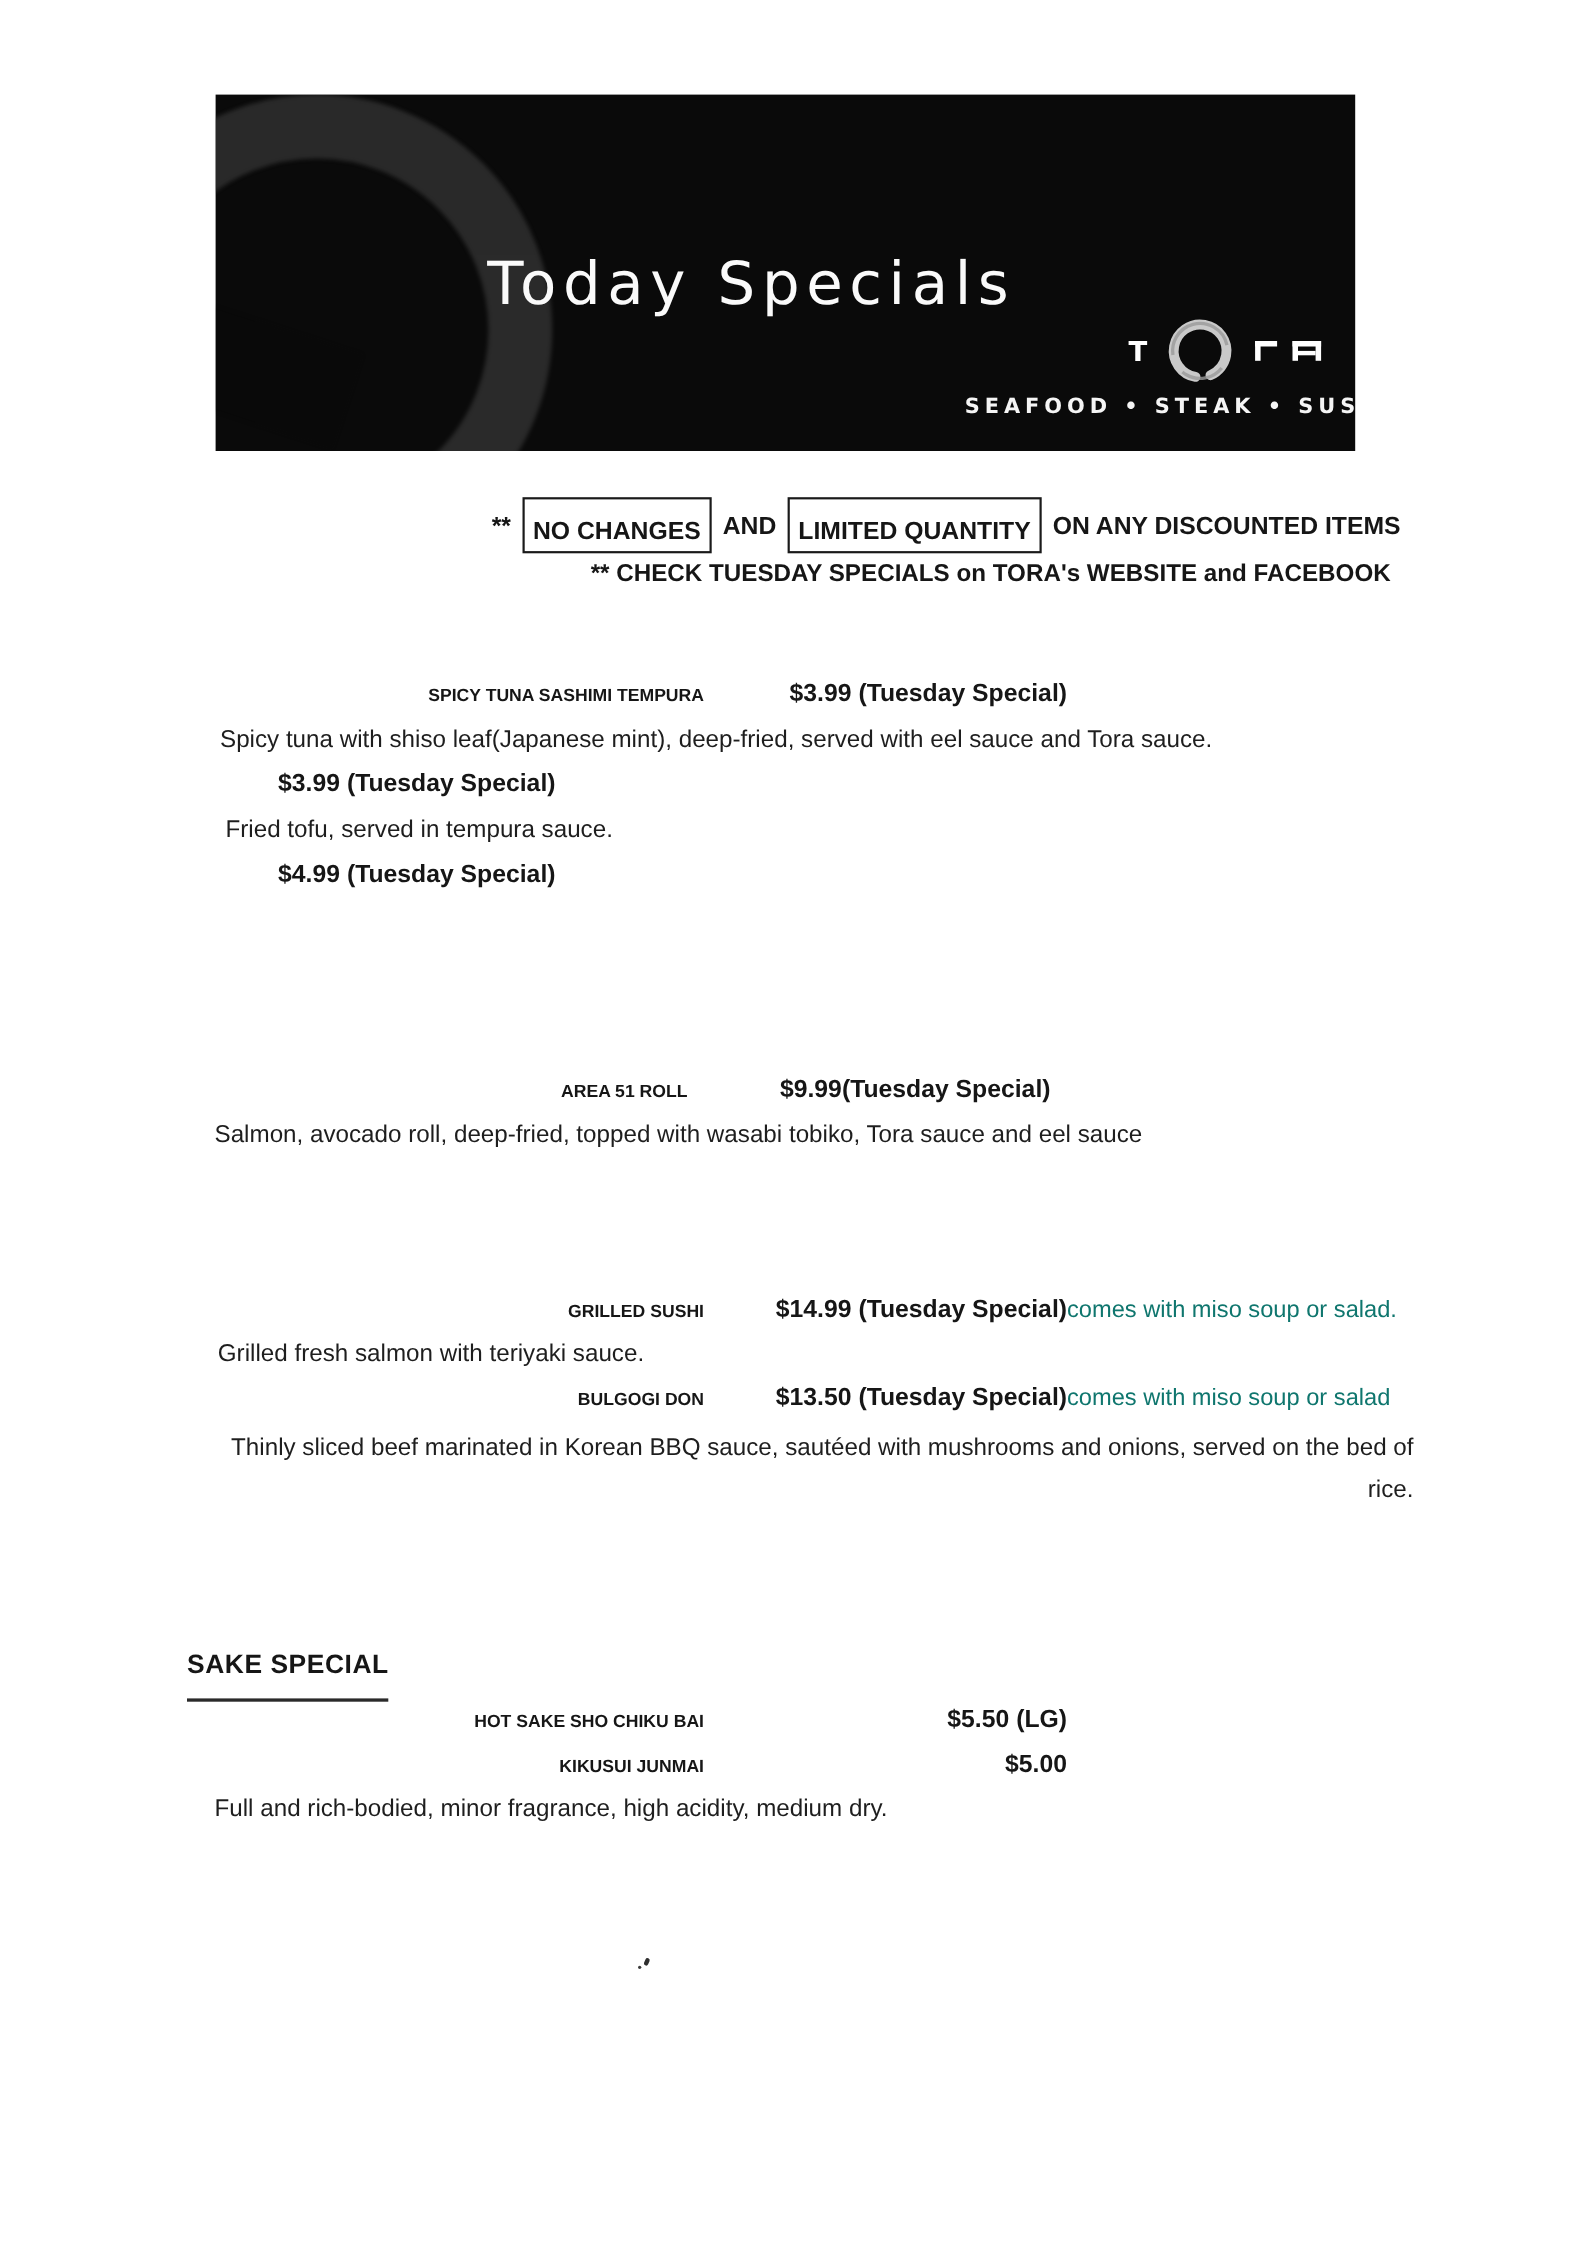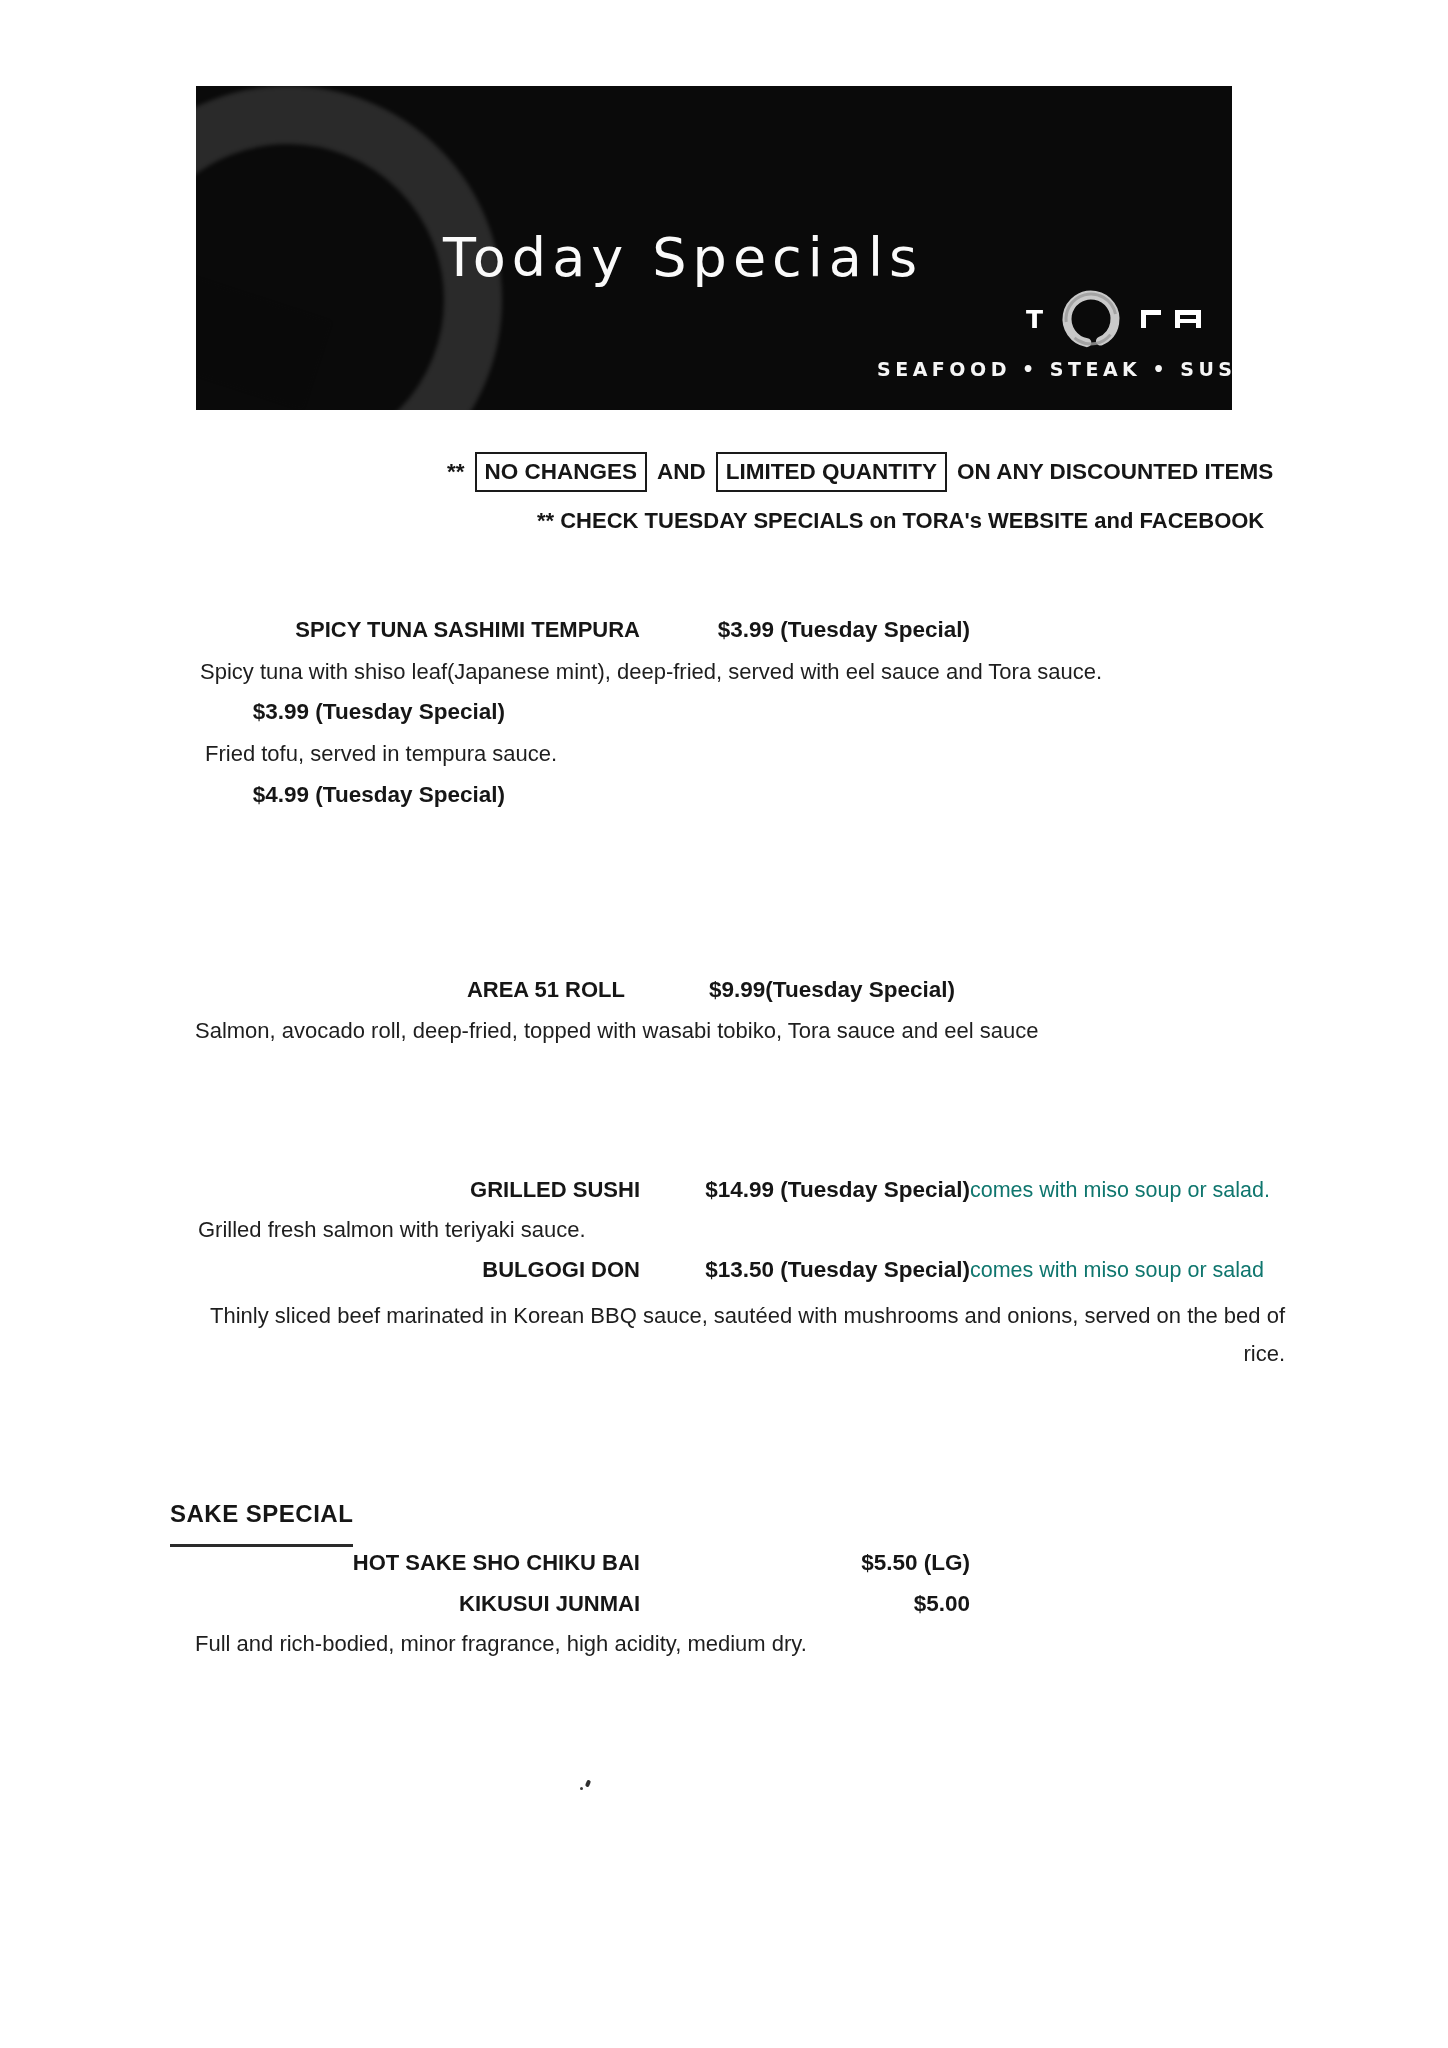--- a/index.html
+++ b/index.html
@@ -61,29 +61,29 @@
     font-size:19px;font-weight:700;letter-spacing:4.5px;color:#f5f5f5;
     white-space:nowrap;
   }
   
   .notice1{
     position:absolute;left:447px;top:452px;
     display:flex;align-items:center;gap:10px;
     font-size:22.5px;font-weight:700;white-space:nowrap;
   }
   .notice1 .boxed{
-    border:2px solid #1a1a1a;padding:5px 8px 5px 8px;display:inline-block;
+    border:2px solid #1a1a1a;padding:16px 8px 5px 8px;display:inline-block;
   }
   .notice2{
     position:absolute;left:537px;top:508px;
     font-size:22px;font-weight:700;white-space:nowrap;
   }
   
   .row{position:absolute;left:175px;display:flex;align-items:baseline;white-space:nowrap;}
-  .name{width:465px;font-weight:700;font-size:22px;}
+  .name{width:465px;font-weight:700;font-size:16px;}
   .name.w450{width:450px;}
   .price{width:330px;font-weight:700;font-size:22.5px;}
   .note{font-size:21.5px;color:#0f766e;}
   .desc{position:absolute;font-size:22px;color:#1e1e1e;}
 
   .r1{top:617px}  .d1{top:659px;left:200px}
   .r2{top:699px}  .d2{top:741px;left:205px}
   .r3{top:782px}  .d3{top:822px;left:198px}
   .r4{top:977px}  .d4{top:1018px;left:195px}
   .r5{top:1177px} .d5{top:1217px;left:198px}

